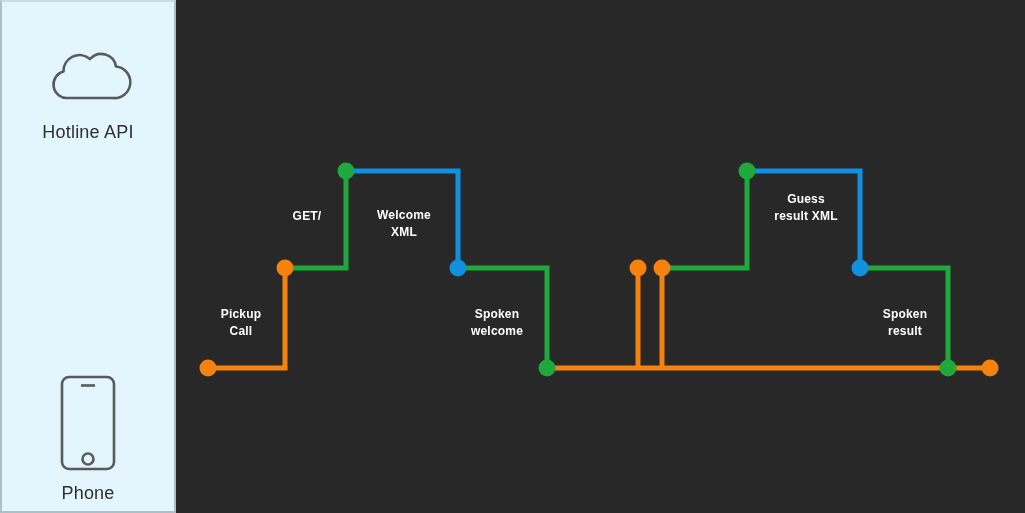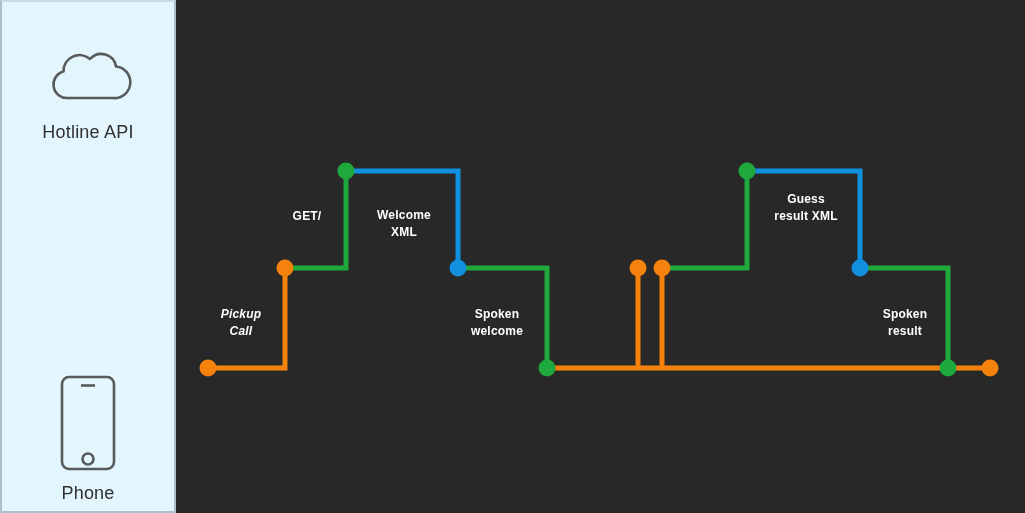--- a/index.html
+++ b/index.html
@@ -50,21 +50,21 @@
       <circle class="d-blue" cx="458" cy="268" r="8.5"></circle>
       <circle class="d-green" cx="547" cy="368" r="8.5"></circle>
       <circle class="d-orange" cx="638" cy="268" r="8.5"></circle>
       <circle class="d-orange" cx="662" cy="268" r="8.5"></circle>
       <circle class="d-green" cx="747" cy="171" r="8.5"></circle>
       <circle class="d-blue" cx="860" cy="268" r="8.5"></circle>
       <circle class="d-green" cx="948" cy="368" r="8.5"></circle>
       <circle class="d-orange" cx="990" cy="368" r="8.5"></circle>
     </svg>
 
-    <div class="lbl" style="left:191px;top:306px;width:100px;font-style:italic;">Pickup
+    <div class="lbl" style="left:191px;top:306px;width:100px;">Pickup
 Call</div>
     <div class="lbl" style="left:257px;top:208px;width:100px;">GET/</div>
     <div class="lbl" style="left:354px;top:207px;width:100px;">Welcome
 XML</div>
     <div class="lbl" style="left:447px;top:306px;width:100px;">Spoken
 welcome</div>
     <div class="lbl" style="left:746px;top:191px;width:120px;">Guess
 result XML</div>
     <div class="lbl" style="left:855px;top:306px;width:100px;">Spoken
 result</div>

